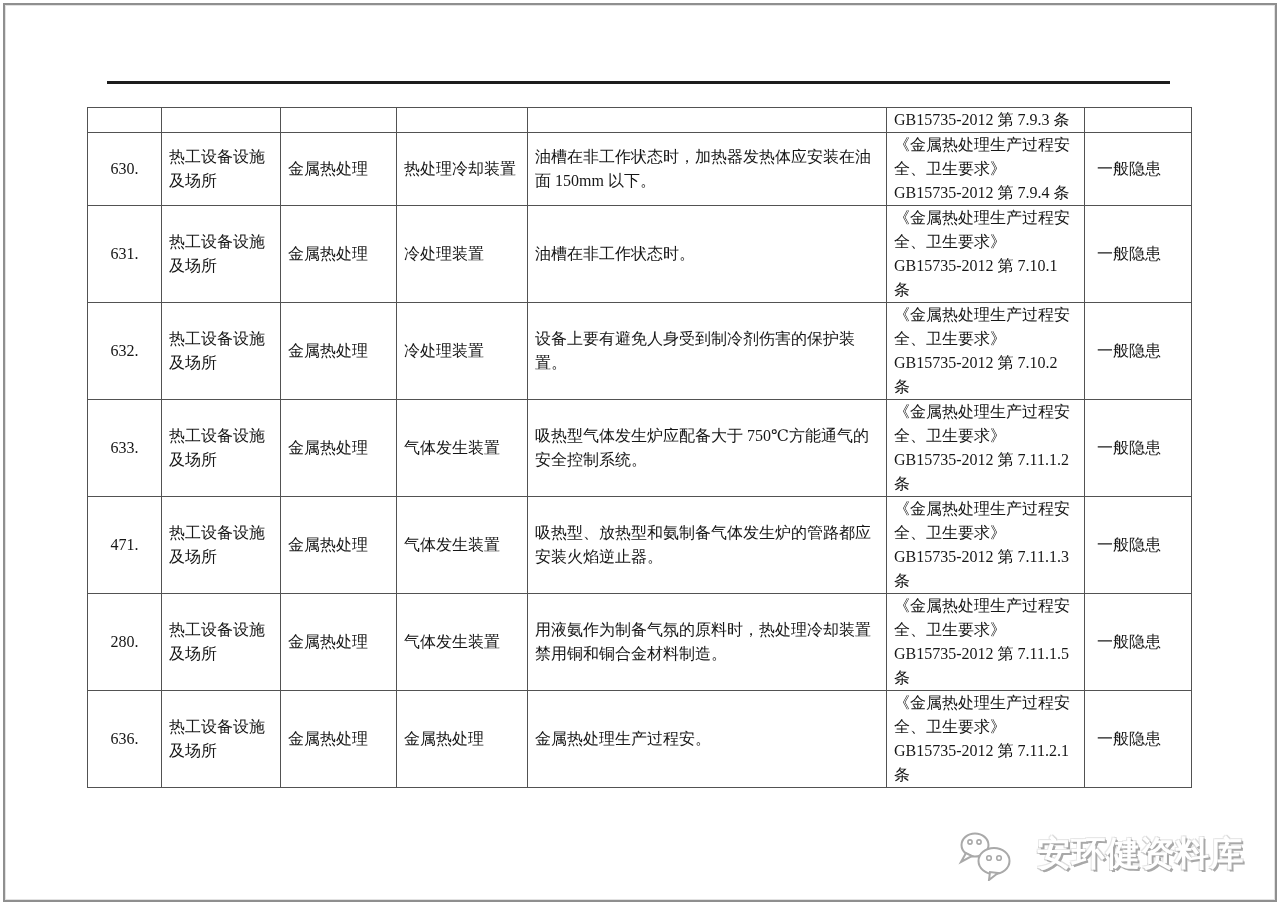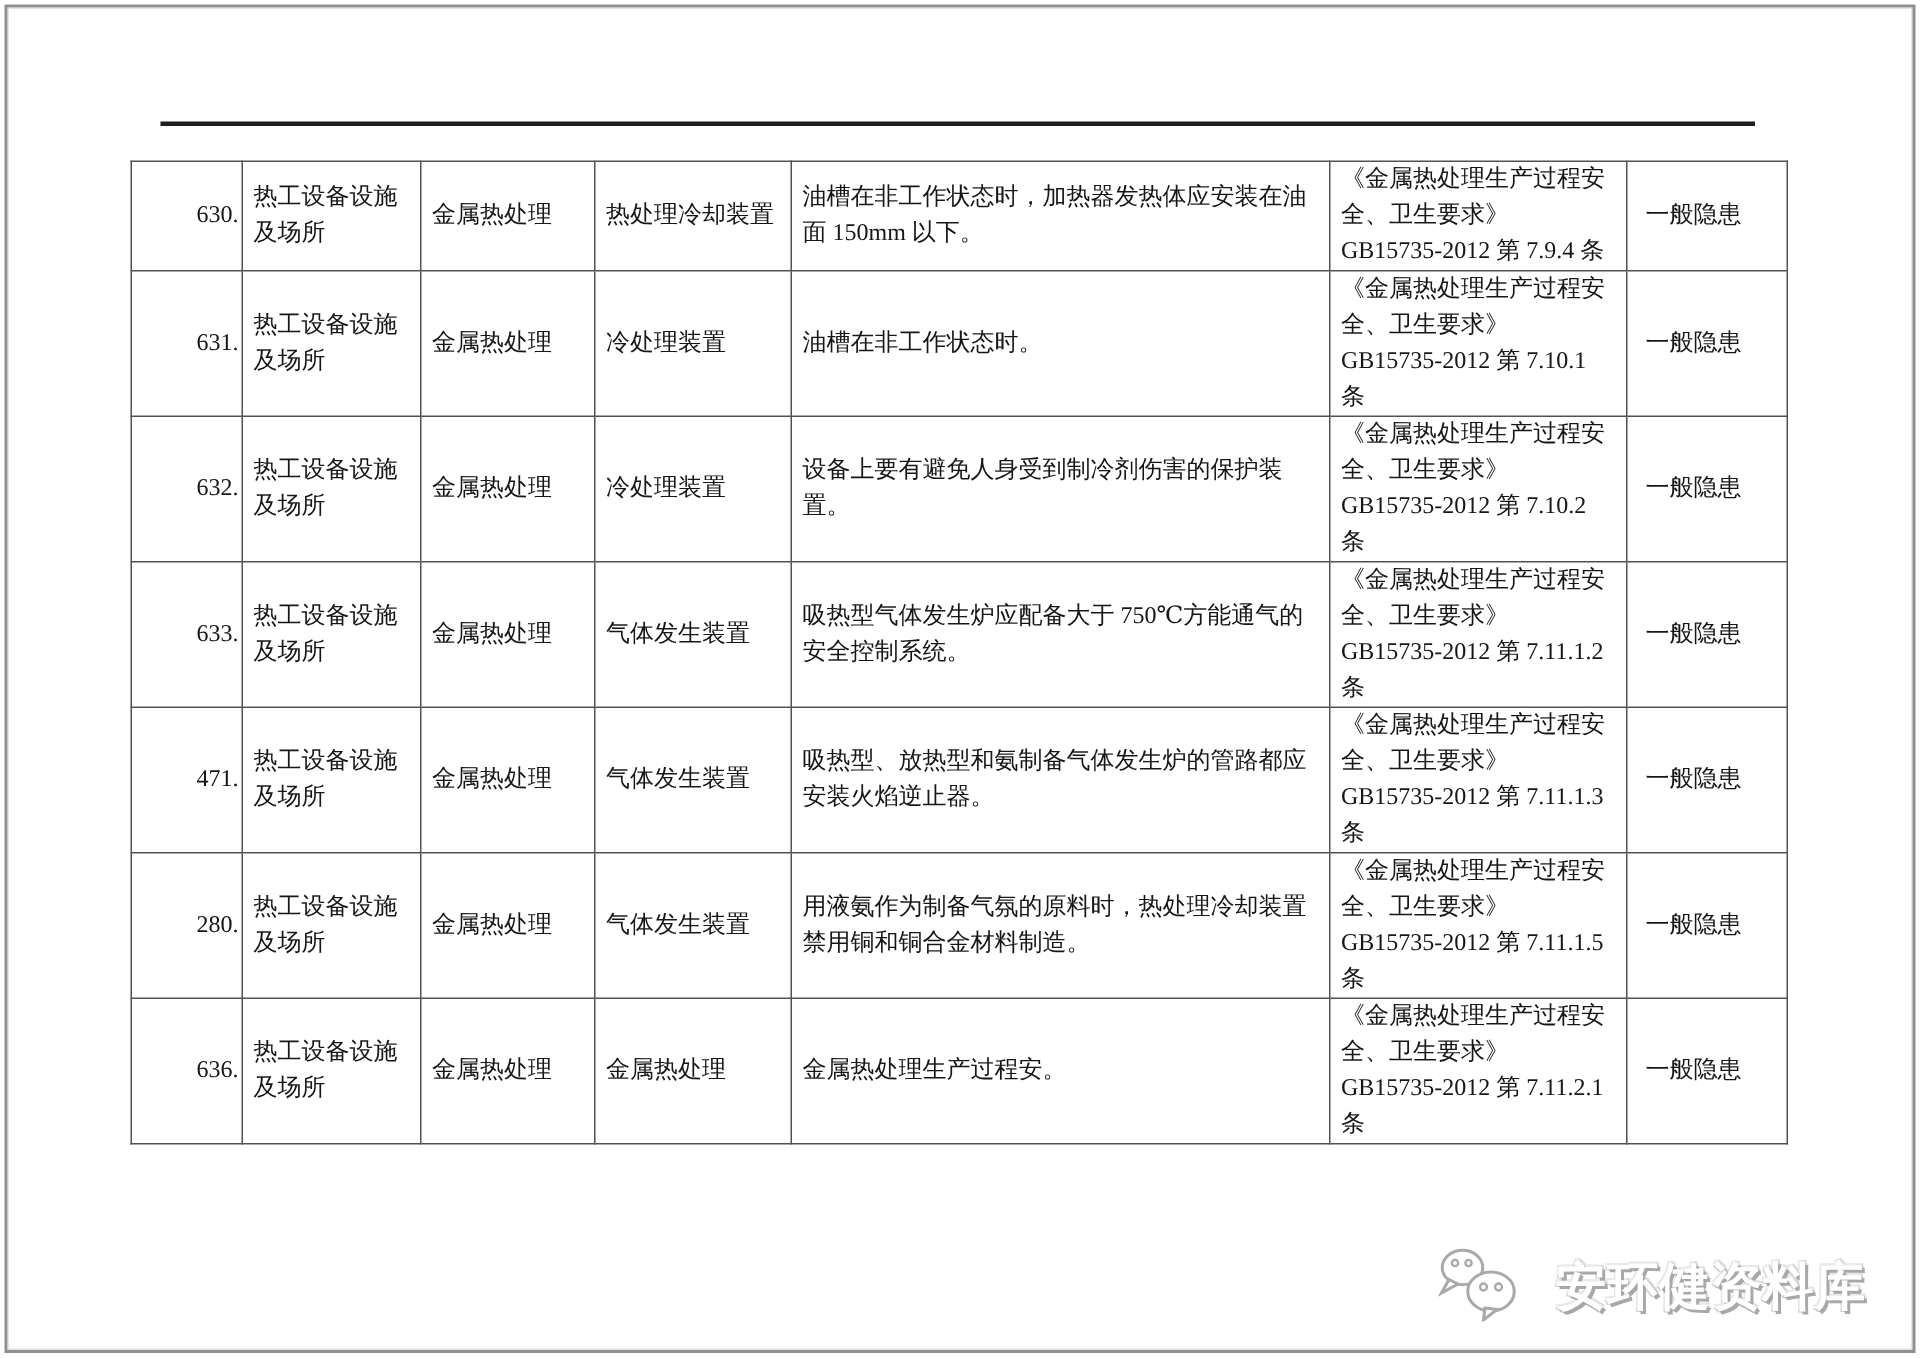--- a/index.html
+++ b/index.html
@@ -38,28 +38,28 @@
     white-space: pre-line;
     overflow: hidden;
   }
   .col-no   { width: 74px; }
   .col-cat  { width: 119px; }
   .col-sub  { width: 116px; }
   .col-equip{ width: 131px; }
   .col-desc { width: 359px; }
   .col-ref  { width: 198px; }
   .col-level{ width: 107px; }
-  td.cell-no { text-align: right; padding: 0 2px; margin-top: 36px; }
+  td.cell-no { text-align: center; padding: 0 2px; margin-top: 36px; }
   td.cell-level { padding-left: 12px; }
 
   .watermark {
     position: absolute;
     right: 36px; bottom: 24px;
     display: flex;
-    align-items: flex-end;
+    align-items: flex-start;
     gap: 22px;
   }
   .watermark-text {
     font-size: 34px;
     font-weight: bold;
     letter-spacing: 0.5px;
     color: #ffffff;
     text-shadow:
       2px 2px 0 #a8a8a8,
       1px 1px 0 #bfbfbf,
@@ -80,20 +80,29 @@
   <colgroup>
     <col class="col-no">
       <col class="col-cat">
       <col class="col-sub">
     <col class="col-equip">
       <col class="col-desc">
       <col class="col-ref">
       <col class="col-level">
   </colgroup>
   <tbody id="table-body">
+      <tr style="height: 24px;">
+        <td class="cell-no"></td>
+        <td class="cell-category"></td>
+        <td class="cell-subcategory"></td>
+        <td class="cell-equipment"></td>
+        <td class="cell-description"></td>
+        <td class="cell-reference">GB15735-2012 第 7.9.3 条</td>
+        <td class="cell-level"></td>
+      </tr>
       <tr style="height: 73px;">
         <td class="cell-no">630.</td>
         <td class="cell-category">热工设备设施
 及场所</td>
         <td class="cell-subcategory">金属热处理</td>
         <td class="cell-equipment">热处理冷却装置</td>
         <td class="cell-description">油槽在非工作状态时，加热器发热体应安装在油
 面 150mm 以下。</td>
         <td class="cell-reference">《金属热处理生产过程安
 全、卫生要求》

